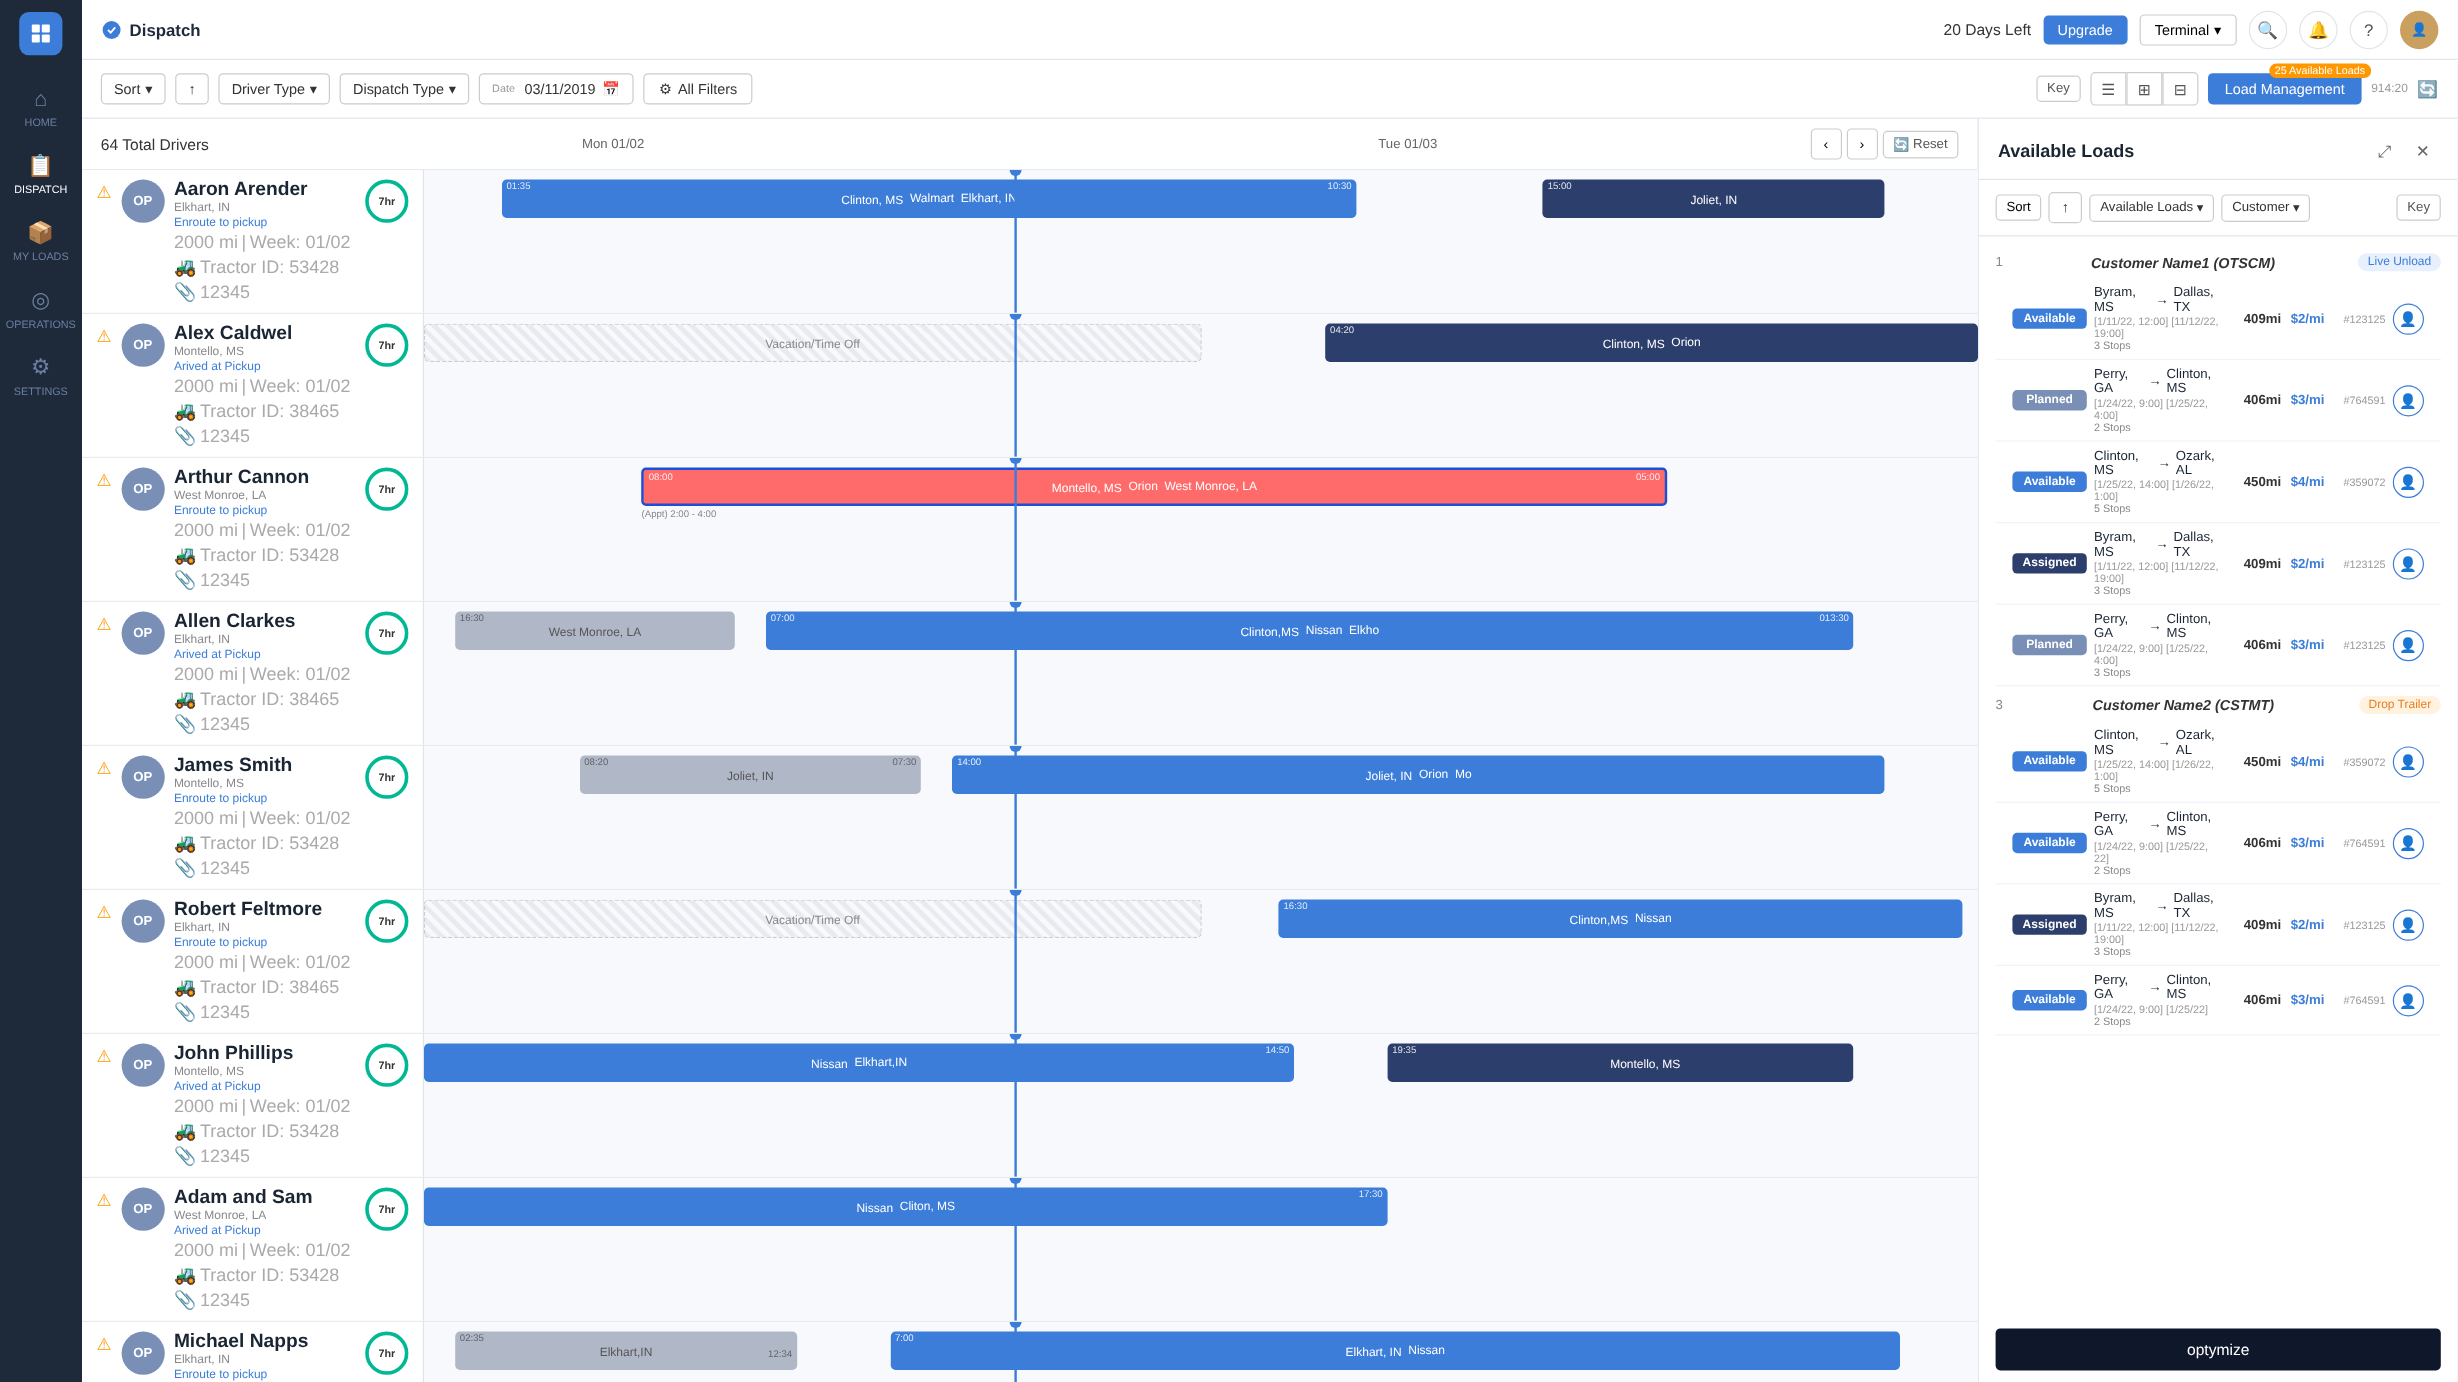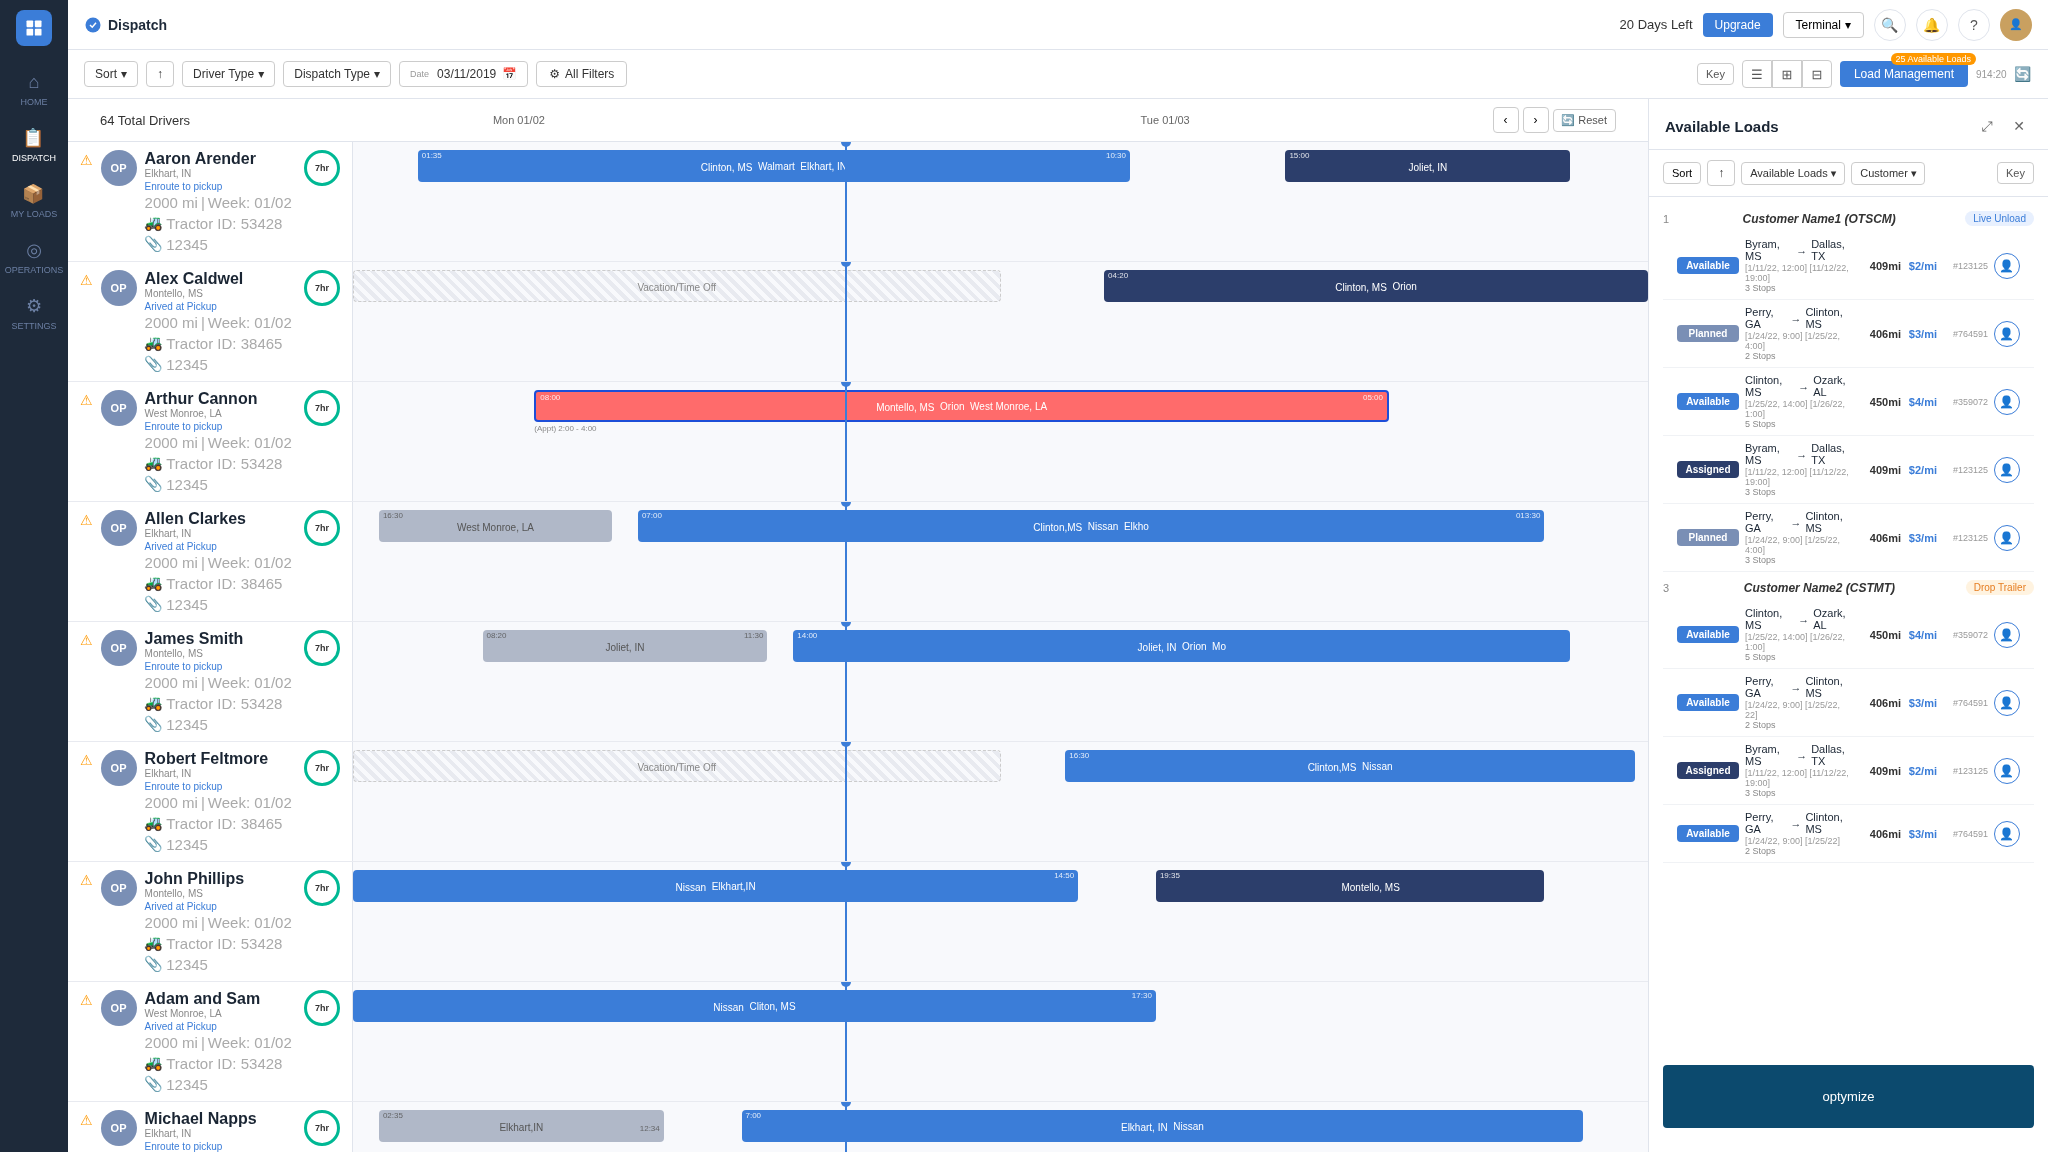--- a/index.html
+++ b/index.html
@@ -49,21 +49,21 @@
     .view-btn:last-child { border-radius: 0 4px 4px 0; }
     .load-mgmt-badge { position: relative; }
     .badge-count { position: absolute; top: -8px; right: -8px; background: #ff9800; color: white; font-size: 9px; border-radius: 10px; padding: 1px 5px; white-space: nowrap; }
     .load-mgmt-btn { background: #3b7dd8; color: white; border: none; border-radius: 4px; padding: 6px 14px; font-size: 12px; cursor: pointer; font-weight: 500; }
 
     
     .content-area { display: flex; flex: 1; overflow: hidden; }
 
     
     .schedule-area { flex: 1; overflow: hidden; display: flex; flex-direction: column; min-width: 0; }
-    .schedule-header { background: white; padding: 8px 32px; display: flex; align-items: center; justify-content: space-between; border-bottom: 1px solid #e0e4ec; }
+    .schedule-header { background: white; padding: 8px 16px; display: flex; align-items: center; justify-content: space-between; border-bottom: 1px solid #e0e4ec; }
     .schedule-header-left { font-size: 13px; font-weight: 500; color: #333; }
     .schedule-nav { display: flex; align-items: center; gap: 4px; }
     .nav-btn { width: 26px; height: 26px; border: 1px solid #ccc; background: white; border-radius: 4px; display: flex; align-items: center; justify-content: center; cursor: pointer; font-size: 12px; }
     .reset-btn { border: 1px solid #ccc; background: white; border-radius: 4px; padding: 4px 8px; font-size: 11px; cursor: pointer; display: flex; align-items: center; gap: 3px; color: #555; }
 
     
     .timeline-container { flex: 1; overflow-y: auto; overflow-x: hidden; }
 
     .driver-row { display: flex; border-bottom: 1px solid #e8eaf0; min-height: 75px; }
     .driver-info { width: 285px; min-width: 285px; padding: 8px 12px; display: flex; align-items: flex-start; gap: 8px; background: white; border-right: 1px solid #e0e4ec; }
@@ -114,21 +114,21 @@
     .status-badge.assigned { background: #2c3e6b; }
     .load-route { flex: 1; min-width: 0; }
     .load-cities { font-size: 11px; font-weight: 500; color: #1a2533; display: flex; align-items: center; gap: 4px; }
     .load-date { font-size: 9px; color: #999; margin-top: 1px; }
     .load-stops { font-size: 9px; color: #888; }
     .load-distance { font-size: 11px; font-weight: 600; color: #333; min-width: 40px; text-align: right; }
     .load-rate { font-size: 11px; font-weight: 600; color: #3b7dd8; min-width: 30px; text-align: right; }
     .load-id { font-size: 9px; color: #999; min-width: 45px; text-align: right; }
     .assign-btn { width: 26px; height: 26px; border-radius: 50%; border: 1px solid #3b7dd8; background: white; display: flex; align-items: center; justify-content: center; cursor: pointer; font-size: 12px; color: #3b7dd8; }
 
-    .optymize-btn { margin: 24px 14px; background: #0c4a6e; color: white; border: none; border-radius: 4px; padding: 24px; font-size: 13px; cursor: pointer; font-weight: 500; text-align: center; }
+    .optymize-btn { margin: 10px 14px; background: #0f172a; color: white; border: none; border-radius: 4px; padding: 10px; font-size: 13px; cursor: pointer; font-weight: 500; text-align: center; }
 
     .key-btn { border: 1px solid #ccc; border-radius: 4px; padding: 4px 8px; background: white; font-size: 11px; cursor: pointer; color: #555; }
   </style>
 </head>
 <body>
 
 <div class="sidebar">
   <div class="sidebar-logo">
     <svg viewBox="0 0 24 24">
         <rect x="3" y="3" width="8" height="8" rx="1"></rect>
@@ -385,21 +385,21 @@
       </div>
     </div>
     <div class="driver-hours" style="border-color:#00b894">7hr</div>
   </div>
             <div class="driver-schedule">
               <div style="position: absolute; left: 38%; top: 0px; width: 2px; background: rgb(59, 125, 216); height: 100%; z-index: 5;">
                 <div style="width: 10px; height: 10px; border-radius: 50%; background: rgb(59, 125, 216); position: absolute; top: -5px; left: -4px;"></div>
               </div>
               <div class="schedule-block gray" style="left: 10%; width: 22%;">
                 <span style="position:absolute;top:1px;left:4px;font-size:8px;opacity:0.85;">08:20</span>
-                <span style="position:absolute;top:1px;right:4px;font-size:8px;opacity:0.85;">11:30</span>
+                <span style="position:absolute;top:1px;right:4px;font-size:8px;opacity:0.85;">07:30</span>
                 <span style="margin-top:2px;">Joliet, IN</span>
               </div>
               <div class="schedule-block blue" style="left: 34%; width: 60%;"><span style="position:absolute;top:1px;left:4px;font-size:8px;opacity:0.85;">14:00</span><span style="margin-top:2px;">Joliet, IN</span>&nbsp;&nbsp;Orion&nbsp;&nbsp;Mo</div>
             </div>
           </div>
           <div class="driver-row">
             <div class="driver-info">
     <span class="driver-warning">⚠</span>
     <div class="driver-avatar">OP</div>
     <div class="driver-details">

